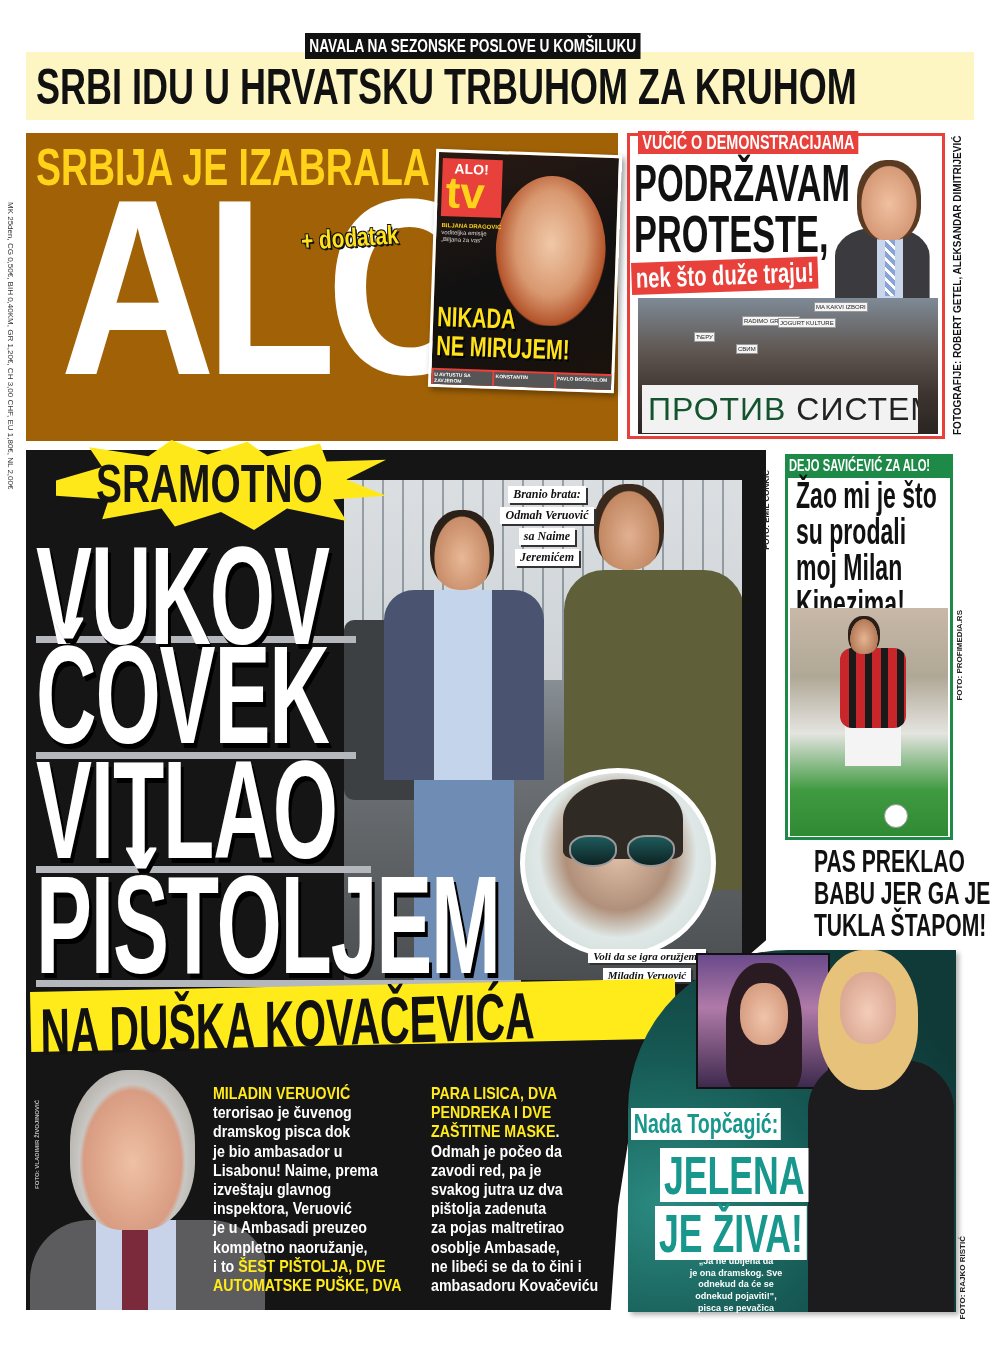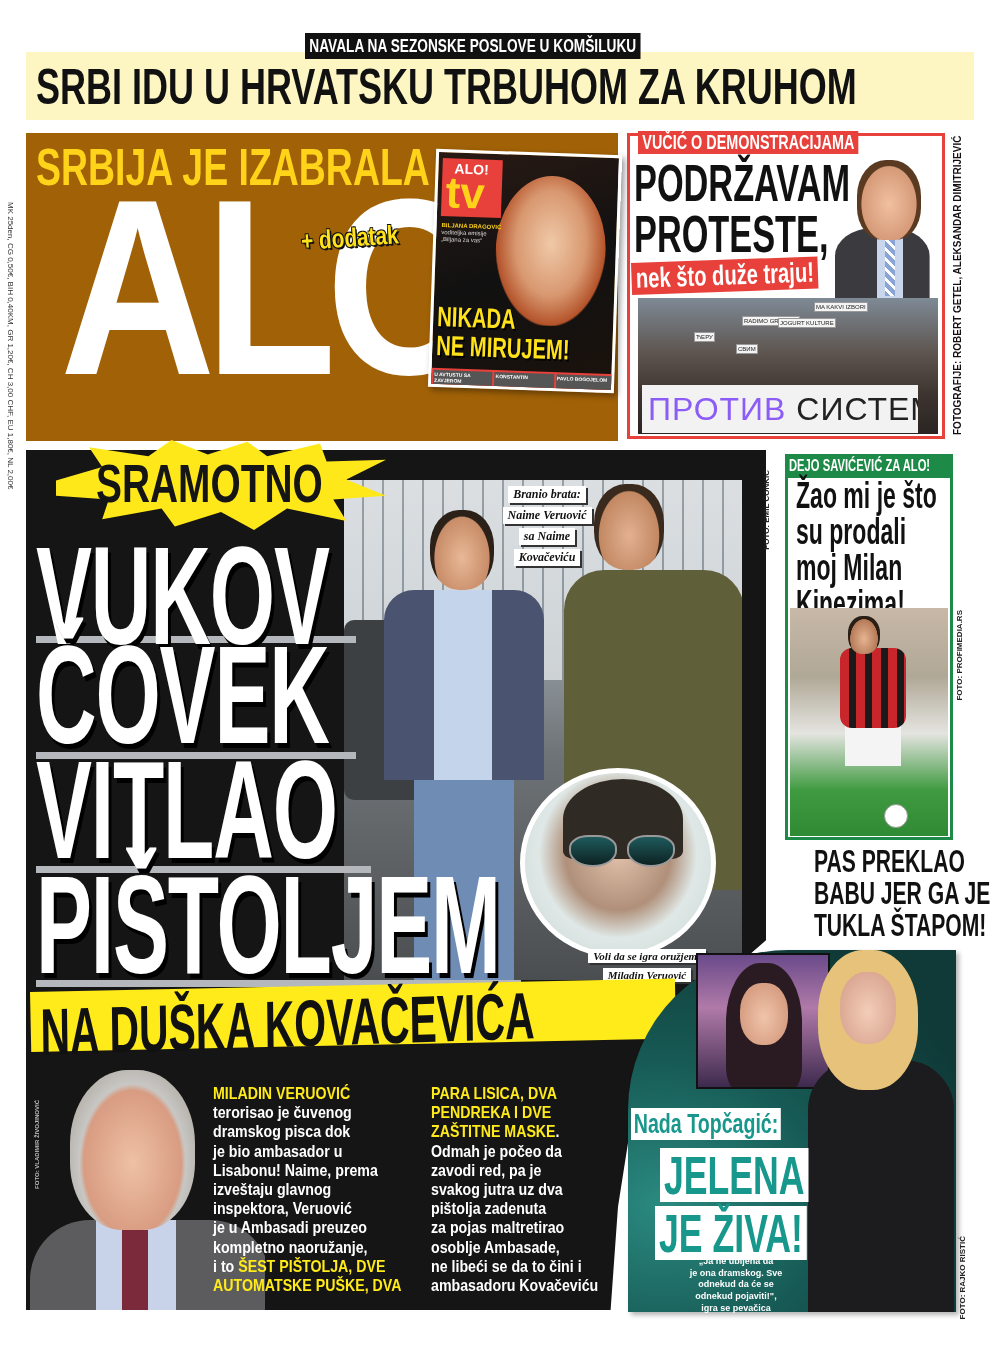--- a/index.html
+++ b/index.html
@@ -38,21 +38,21 @@
   #rhead { left: 634px; top: 158px; font-size: 52px; font-weight: 900; color: #111; line-height: 0.98; transform: scaleX(0.66); transform-origin: left top; white-space: nowrap; }
   #rsub { left: 631px; top: 263px; background: #e8403a; color: #fff; font-size: 28px; font-weight: 900; padding: 0 6px; white-space: nowrap; transform: rotate(-2deg) scaleX(0.72); transform-origin: left top; }
   #vucic { left: 835px; top: 156px; width: 110px; height: 140px; }
   #vucic .head { position:absolute; left: 22px; top: 4px; width: 64px; height: 80px; border-radius: 45% 45% 40% 40%; background: radial-gradient(ellipse at 50% 55%, #f0c0a0 0%, #d69a78 60%, #5b3a22 62%); }
   #vucic .body { position:absolute; left: 0; top: 72px; width: 110px; height: 70px; background: #3b3a3f; border-radius: 40% 40% 0 0; }
   #vucic .shirt { position:absolute; left: 42px; top: 72px; width: 26px; height: 70px; background: #c9d6ec; }
   #vucic .tie { position:absolute; left: 50px; top: 80px; width: 10px; height: 60px; background: repeating-linear-gradient(45deg,#8aa4d6 0 4px,#fff 4px 7px); }
   #protest { left: 638px; top: 298px; width: 300px; height: 136px; background: linear-gradient(180deg,#7e8a96 0%,#5e5550 40%,#3e3430 70%,#2a2522 100%); overflow: hidden; }
   #protest .sign { position:absolute; background:#f4f4f4; border:1px solid #999; font-size:6px; color:#222; padding:1px; }
   #banner { left: 642px; top: 385px; width: 276px; height: 48px; background: #f2f2f2; font-size: 32px; white-space: nowrap; overflow: hidden; letter-spacing: 1px; padding-left: 6px; padding-top: 6px; }
-  #banner .r { color: #8b5cf6; }
+  #banner .r { color: #14532d; }
   #banner .k { color: #222; }
   #rcredit { left: 952px; top: 135px; font-size: 10px; font-weight: 700; color: #111; writing-mode: vertical-rl; transform: rotate(180deg); white-space: nowrap; height: 300px; }
 
   
   #prices { left: 6px; top: 202px; font-size: 8px; color: #333; writing-mode: vertical-rl; white-space: nowrap; }
 
   
   #mainpanel { left: 26px; top: 450px; width: 740px; height: 860px; background: #151515; clip-path: polygon(0 0, 100% 0, 100% 57%, 88% 66%, 82% 77%, 80% 88%, 79% 100%, 0 100%); }
   #photoarea { left: 344px; top: 480px; width: 398px; height: 500px; background: linear-gradient(180deg,#c9cdd1 0%,#9aa2a8 30%,#6e7377 55%,#4b4e50 100%); overflow: hidden; }
   #photoarea .bldg { position:absolute; left: 0; top: 0; width: 398px; height: 200px; background: repeating-linear-gradient(90deg, #dfe3e6 0 18px, #8b949b 18px 20px); opacity: .8; }
@@ -209,23 +209,23 @@
       <div class="jeans"></div>
       <div class="h"></div>
     </div>
   <div id="man2">
       <div class="jacket"></div>
       <div class="h"></div>
     </div>
 </div>
 <div id="cap1" class="abs">
   <span>Branio brata:</span><br>
-  <span>Naime Veruović</span><br>
+  <span>Odmah Veruović</span><br>
   <span>sa Naime</span><br>
-  <span>Kovačeviću</span>
+  <span>Jeremićem</span>
 </div>
 <div id="inset" class="abs">
   <div class="hair"></div>
   <div class="glasses">
       <div style="left:0"></div>
       <div style="left:58px"></div>
     </div>
 </div>
 <div id="cap2" class="abs">
   <span>Voli da se igra oružjem:</span><br>
@@ -317,15 +317,15 @@
     <div class="face"></div>
   </div>
 <div id="nadatitle" class="abs">Nada Topčagić:</div>
 <div id="jz1" class="abs jz">JELENA</div>
 <div id="jz2" class="abs jz">JE ŽIVA!</div>
 <div id="quote" class="abs">
   <div>„Ja ne ubijena da</div>
   <div>je ona dramskog. Sve</div>
   <div>odnekud da će se</div>
   <div>odnekud pojaviti!",</div>
-  <div>igra se pevačica</div>
+  <div>pisca se pevačica</div>
 </div>
 <div id="credit4" class="abs">FOTO: RAJKO RISTIĆ</div>
 
 </body></html>

